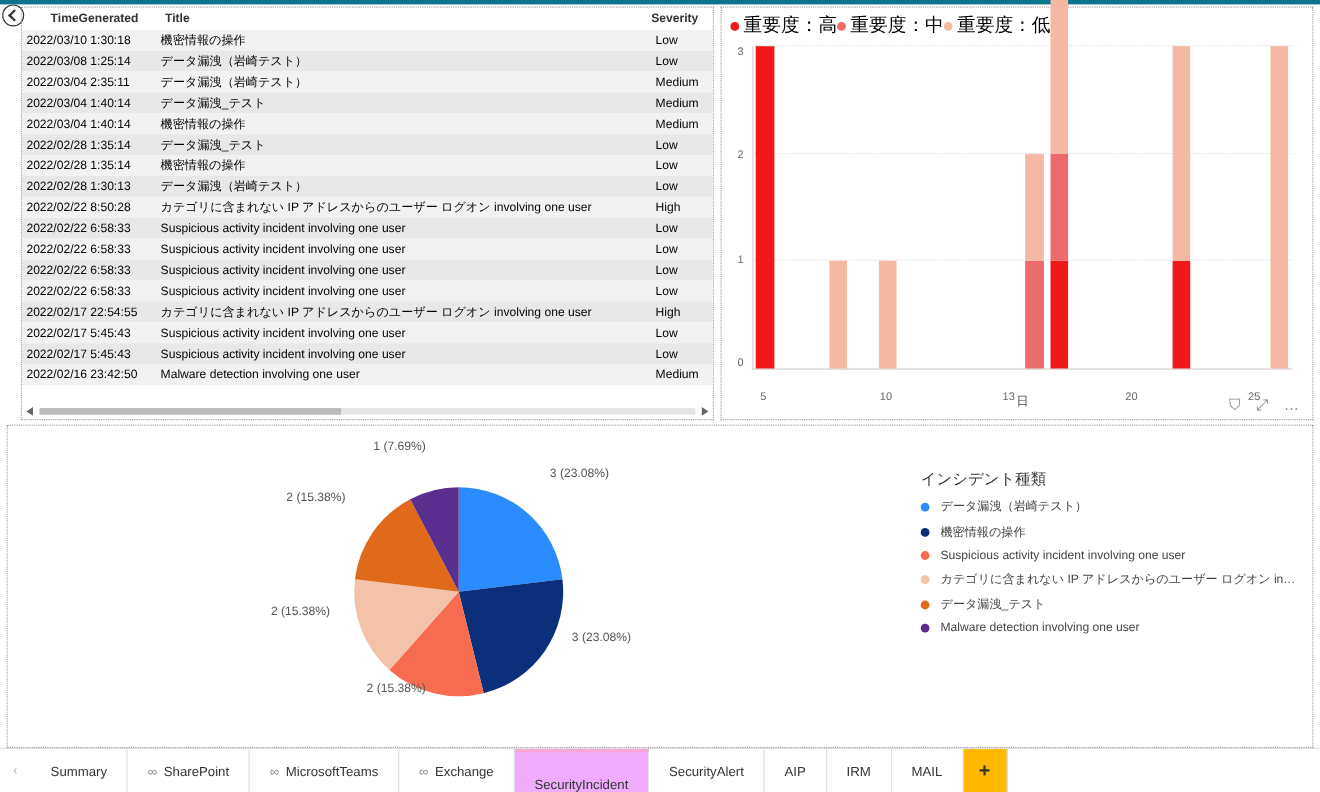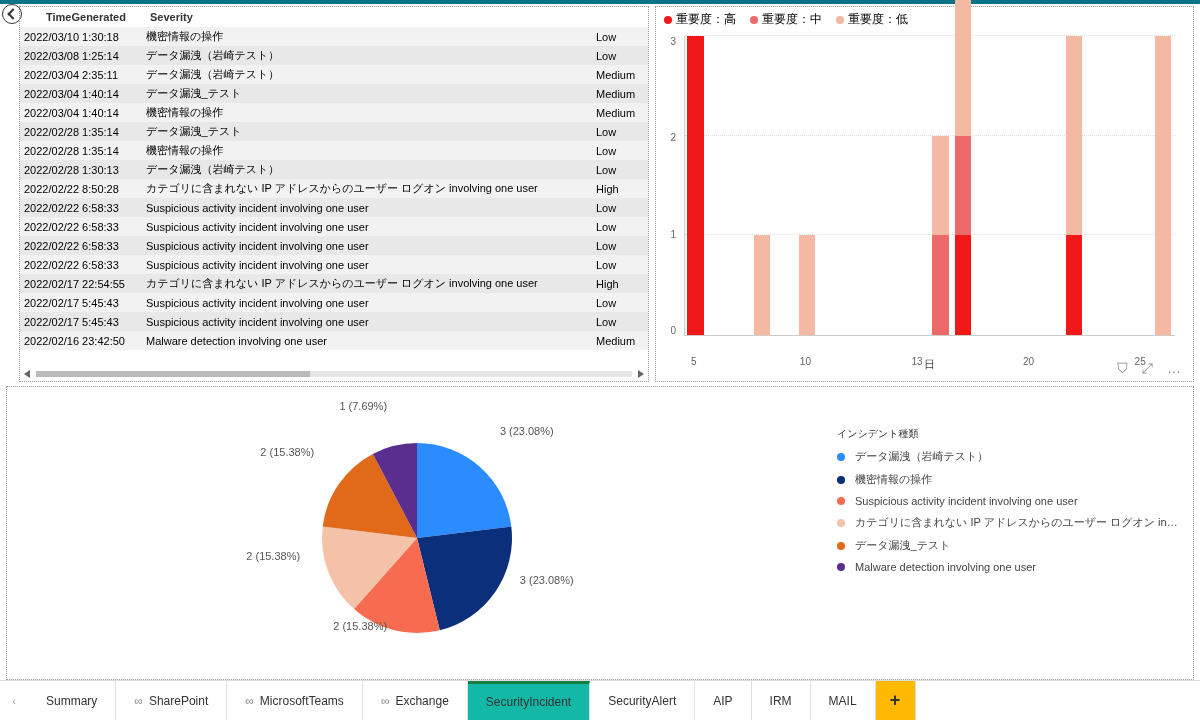--- a/index.html
+++ b/index.html
@@ -18,57 +18,58 @@
   .table-row:nth-child(even) { background: #e8e8e8; }
   .hscroll { height: 14px; display: flex; align-items: center; padding: 0 4px; }
   .hscroll .tri { width: 0; height: 0; border-top: 4px solid transparent; border-bottom: 4px solid transparent; }
   .hscroll .tri.left { border-right: 6px solid #666; }
   .hscroll .tri.right { border-left: 6px solid #666; margin-left: auto; }
   .hscroll .track { flex: 1; height: 6px; background: #e5e5e5; margin: 0 6px; position: relative; }
   .hscroll .thumb { position: absolute; left: 0; width: 46%; height: 6px; background: #bbb; }
   .back-icon { position: absolute; top: 4px; left: 2px; width: 20px; height: 20px; border: 1.5px solid #333; border-radius: 50%; display:flex; align-items:center; justify-content:center; background:#fff; }
   .back-icon::before { content:''; display:block; width:6px; height:6px; border-left:2px solid #333; border-bottom:2px solid #333; transform: rotate(45deg); margin-left:2px;}
   .chart-pane { flex: 1; display: flex; flex-direction: column; border: 1px dotted #999; }
-  .chart-legend-top { display: flex; gap: 14px; padding: 4px 8px; font-size: 12px; }
+  .chart-legend-top { display: flex; padding: 4px 8px; font-size: 17px; }
   .legend-dot { display: inline-block; width: 8px; height: 8px; border-radius: 50%; margin-right: 4px; vertical-align: middle; }
   .bar-chart { flex: 1; position: relative; padding: 4px 18px 4px 28px; }
   .y-axis { position: absolute; left: 6px; top: 4px; bottom: 22px; display: flex; flex-direction: column; justify-content: space-between; font-size: 10px; color: #666; text-align: right; width: 14px; }
   .plot { position: absolute; left: 28px; right: 18px; top: 4px; bottom: 22px; border-left: 1px solid #ccc; border-bottom: 1px solid #ccc; }
   .grid-h { position: absolute; left:0; right:0; border-top:1px dotted #e0e0e0; }
   .bar { position: absolute; bottom: 0; width: 3.3%; }
   .seg { width: 100%; }
   .x-axis { position: absolute; left: 28px; right: 18px; bottom: 2px; display: flex; font-size: 10px; color: #666; }
   .x-tick { position: absolute; transform: translateX(-50%); }
   .x-axis-label { position:absolute; bottom:-16px; left:50%; transform:translateX(-50%); font-size:11px; color:#444;}
   .chart-toolbar { display:flex; justify-content:flex-end; gap:14px; padding: 2px 12px 4px; color:#888; font-size:14px;}
   .lower { flex: 1; display: flex; border: 1px dotted #999; margin-top: 4px; }
   .pie-area { flex: 0 0 820px; display: flex; align-items:center; justify-content:center; position:relative;}
   .pie-labels span { position:absolute; font-size:11px; color:#555; white-space:nowrap;}
   .pie-legend { flex: 1; padding: 40px 10px 10px 10px; }
-  .pie-legend h4 { font-size: 10px; color:#333; font-weight: 500; }
+  .pie-legend h4 { font-size: 14px; color:#333; font-weight: 500; }
   .pie-legend .row { display:flex; align-items:center; gap:6px; margin: 8px 0; font-size:11px; color:#444;}
   .tabs { height: 40px; background: #fff; display:flex; align-items:stretch; border-top:1px solid #ddd; }
   .tab { display:flex; align-items:center; justify-content:center; gap:6px; padding: 0 18px; border-right:1px solid #e0e0e0; font-size:12px; color:#333; cursor:pointer; min-width: 0; }
-  .tab.active { border-top: 3px solid #15803d; background:#14b8a6; font-weight:500; }
+  .tab.active { border-top: 3px solid #f9a8d4; background:#f0abfc; font-weight:500;align-items:flex-end; }
   .tab .link-icon { color:#888; font-size:12px; }
   .tab.add { background:#ffb900; width:40px; font-size:18px; font-weight:700; padding:0; }
   .tab-scroll { width: 28px; display:flex; align-items:center; justify-content:center; color:#aaa; }
 </style>
 </head>
 <body>
 
 <div class="topbar"></div>
 
 <div class="content">
   <div class="back-icon"></div>
 
   <div class="upper">
     <div class="table-pane" style="position:relative;">
       <div class="table-head">
         <div class="col-time" style="padding-left:22px;">TimeGenerated</div>
+        <div class="col-title">Title</div>
         <div class="col-sev">Severity</div>
       </div>
       <div class="table-body" id="tbody">
           <div class="table-row">
             <div class="col-time">2022/03/10 1:30:18</div>
     <div class="col-title">機密情報の操作</div>
     <div class="col-sev">Low</div>
           </div>
           <div class="table-row">
             <div class="col-time">2022/03/08 1:25:14</div>

